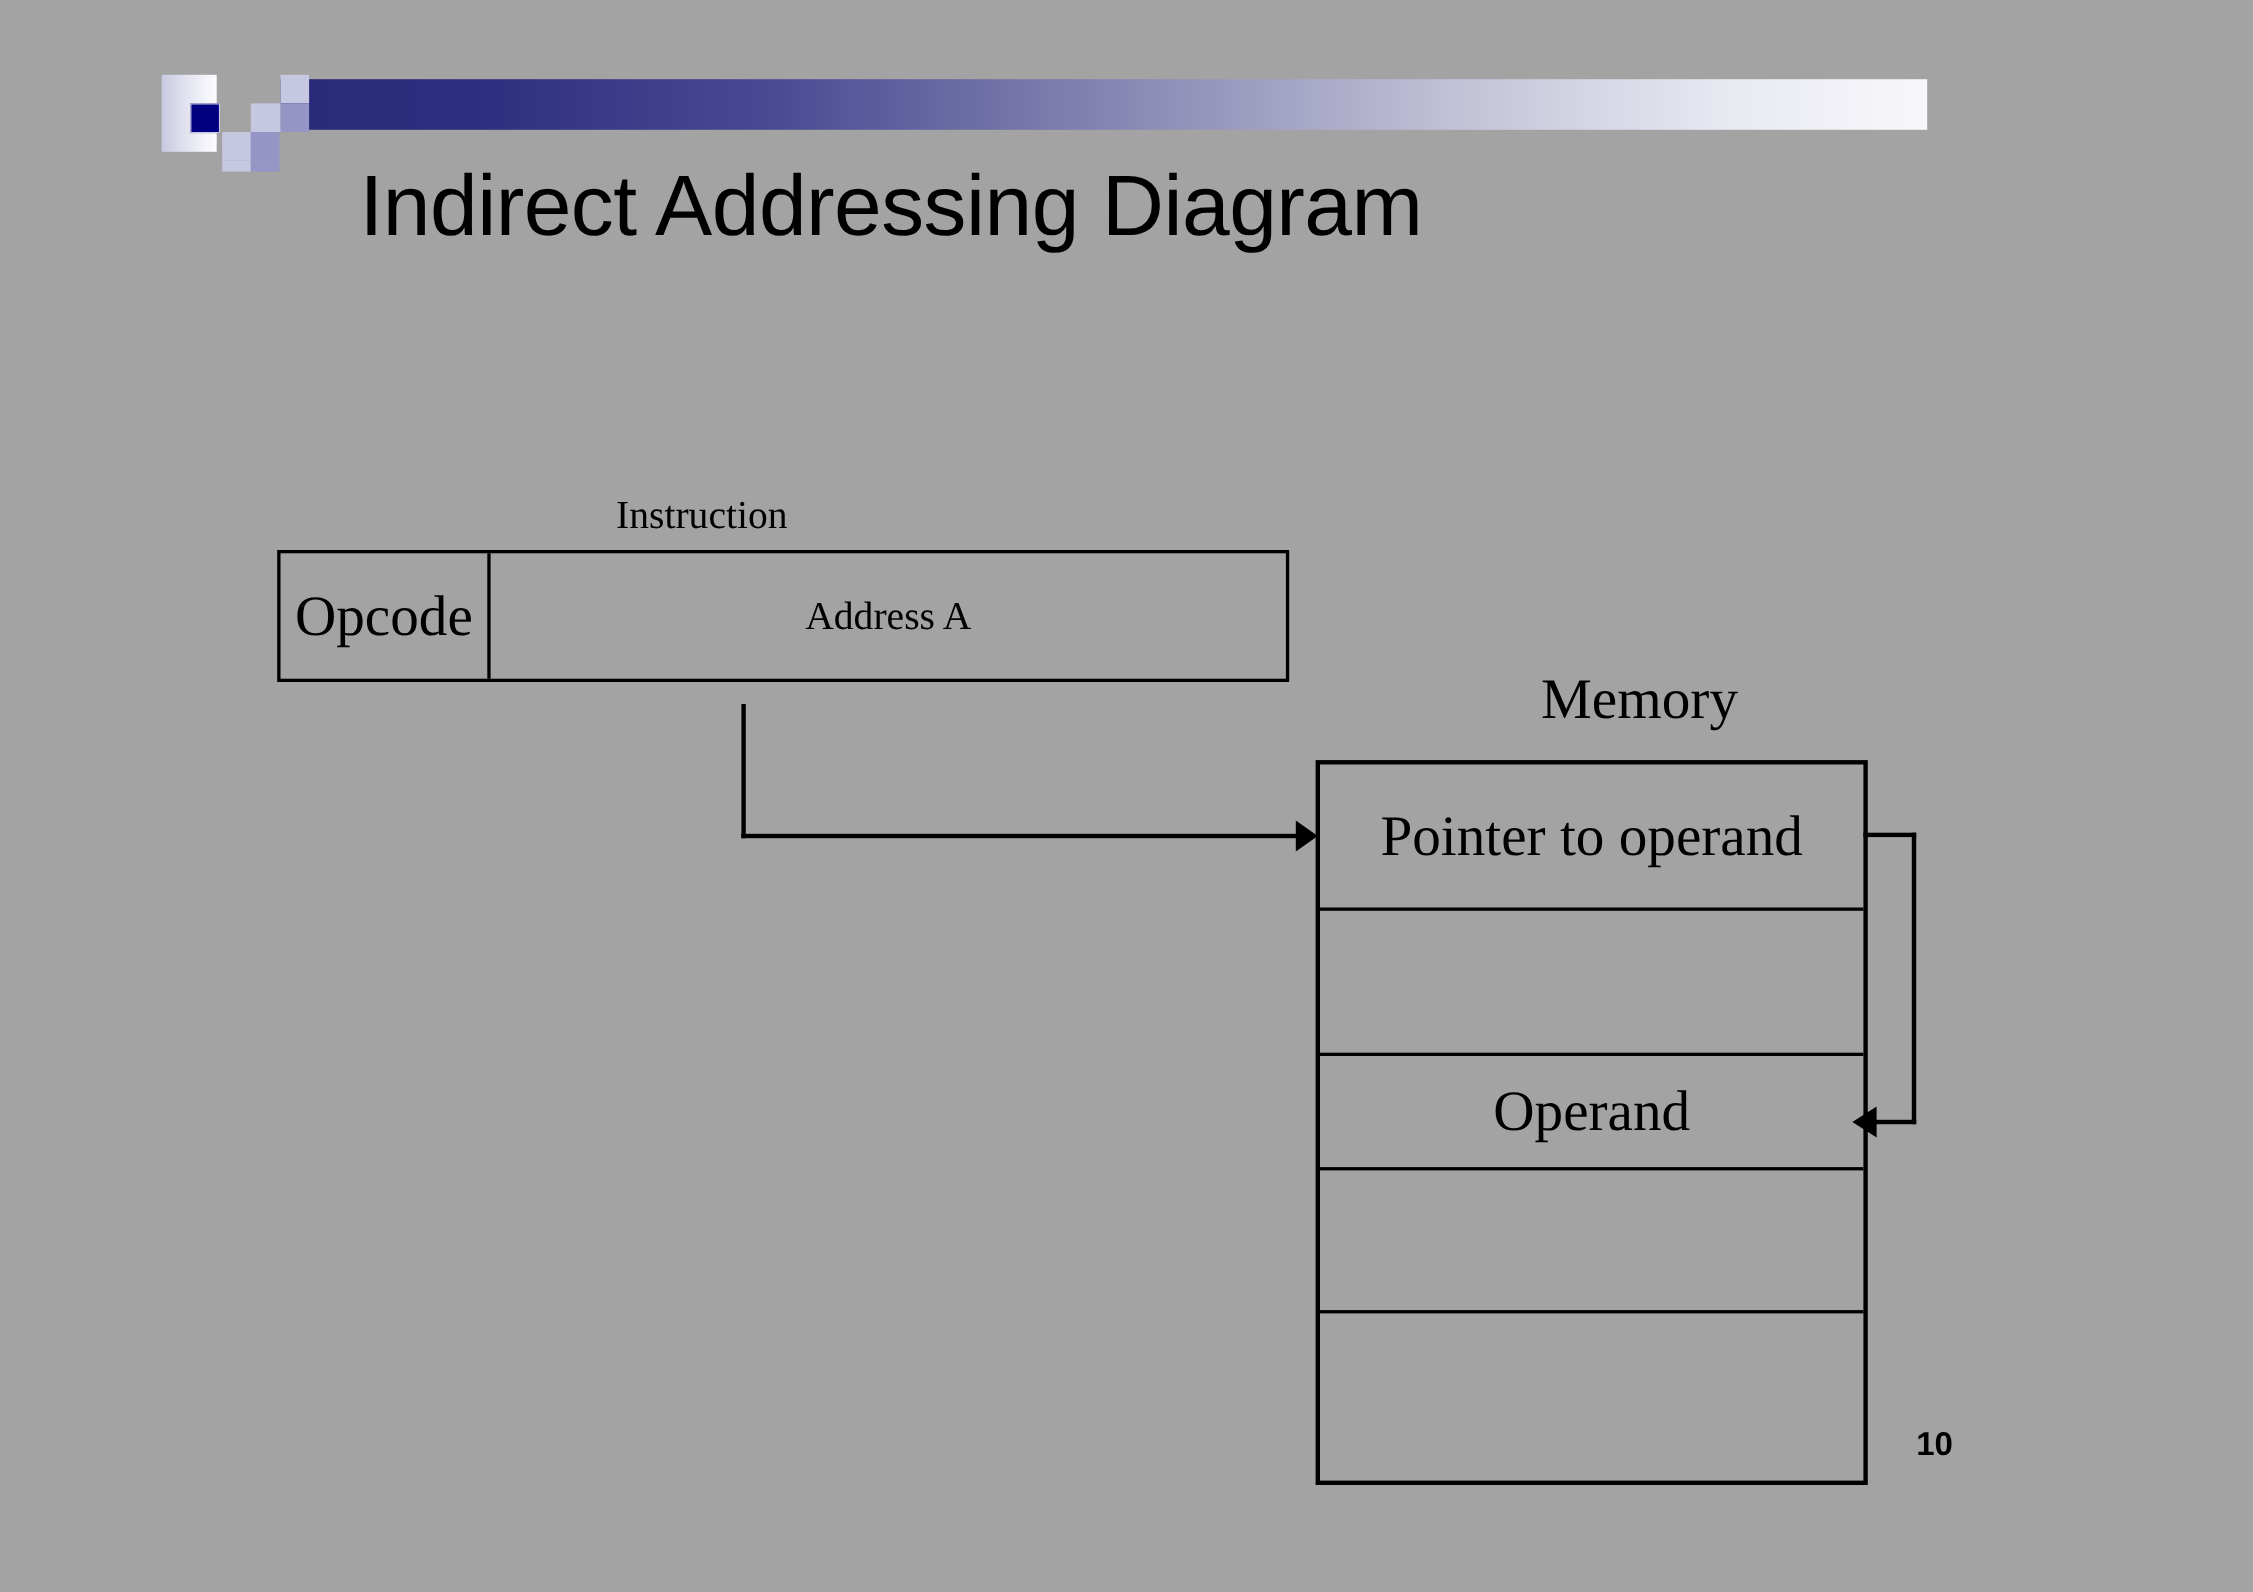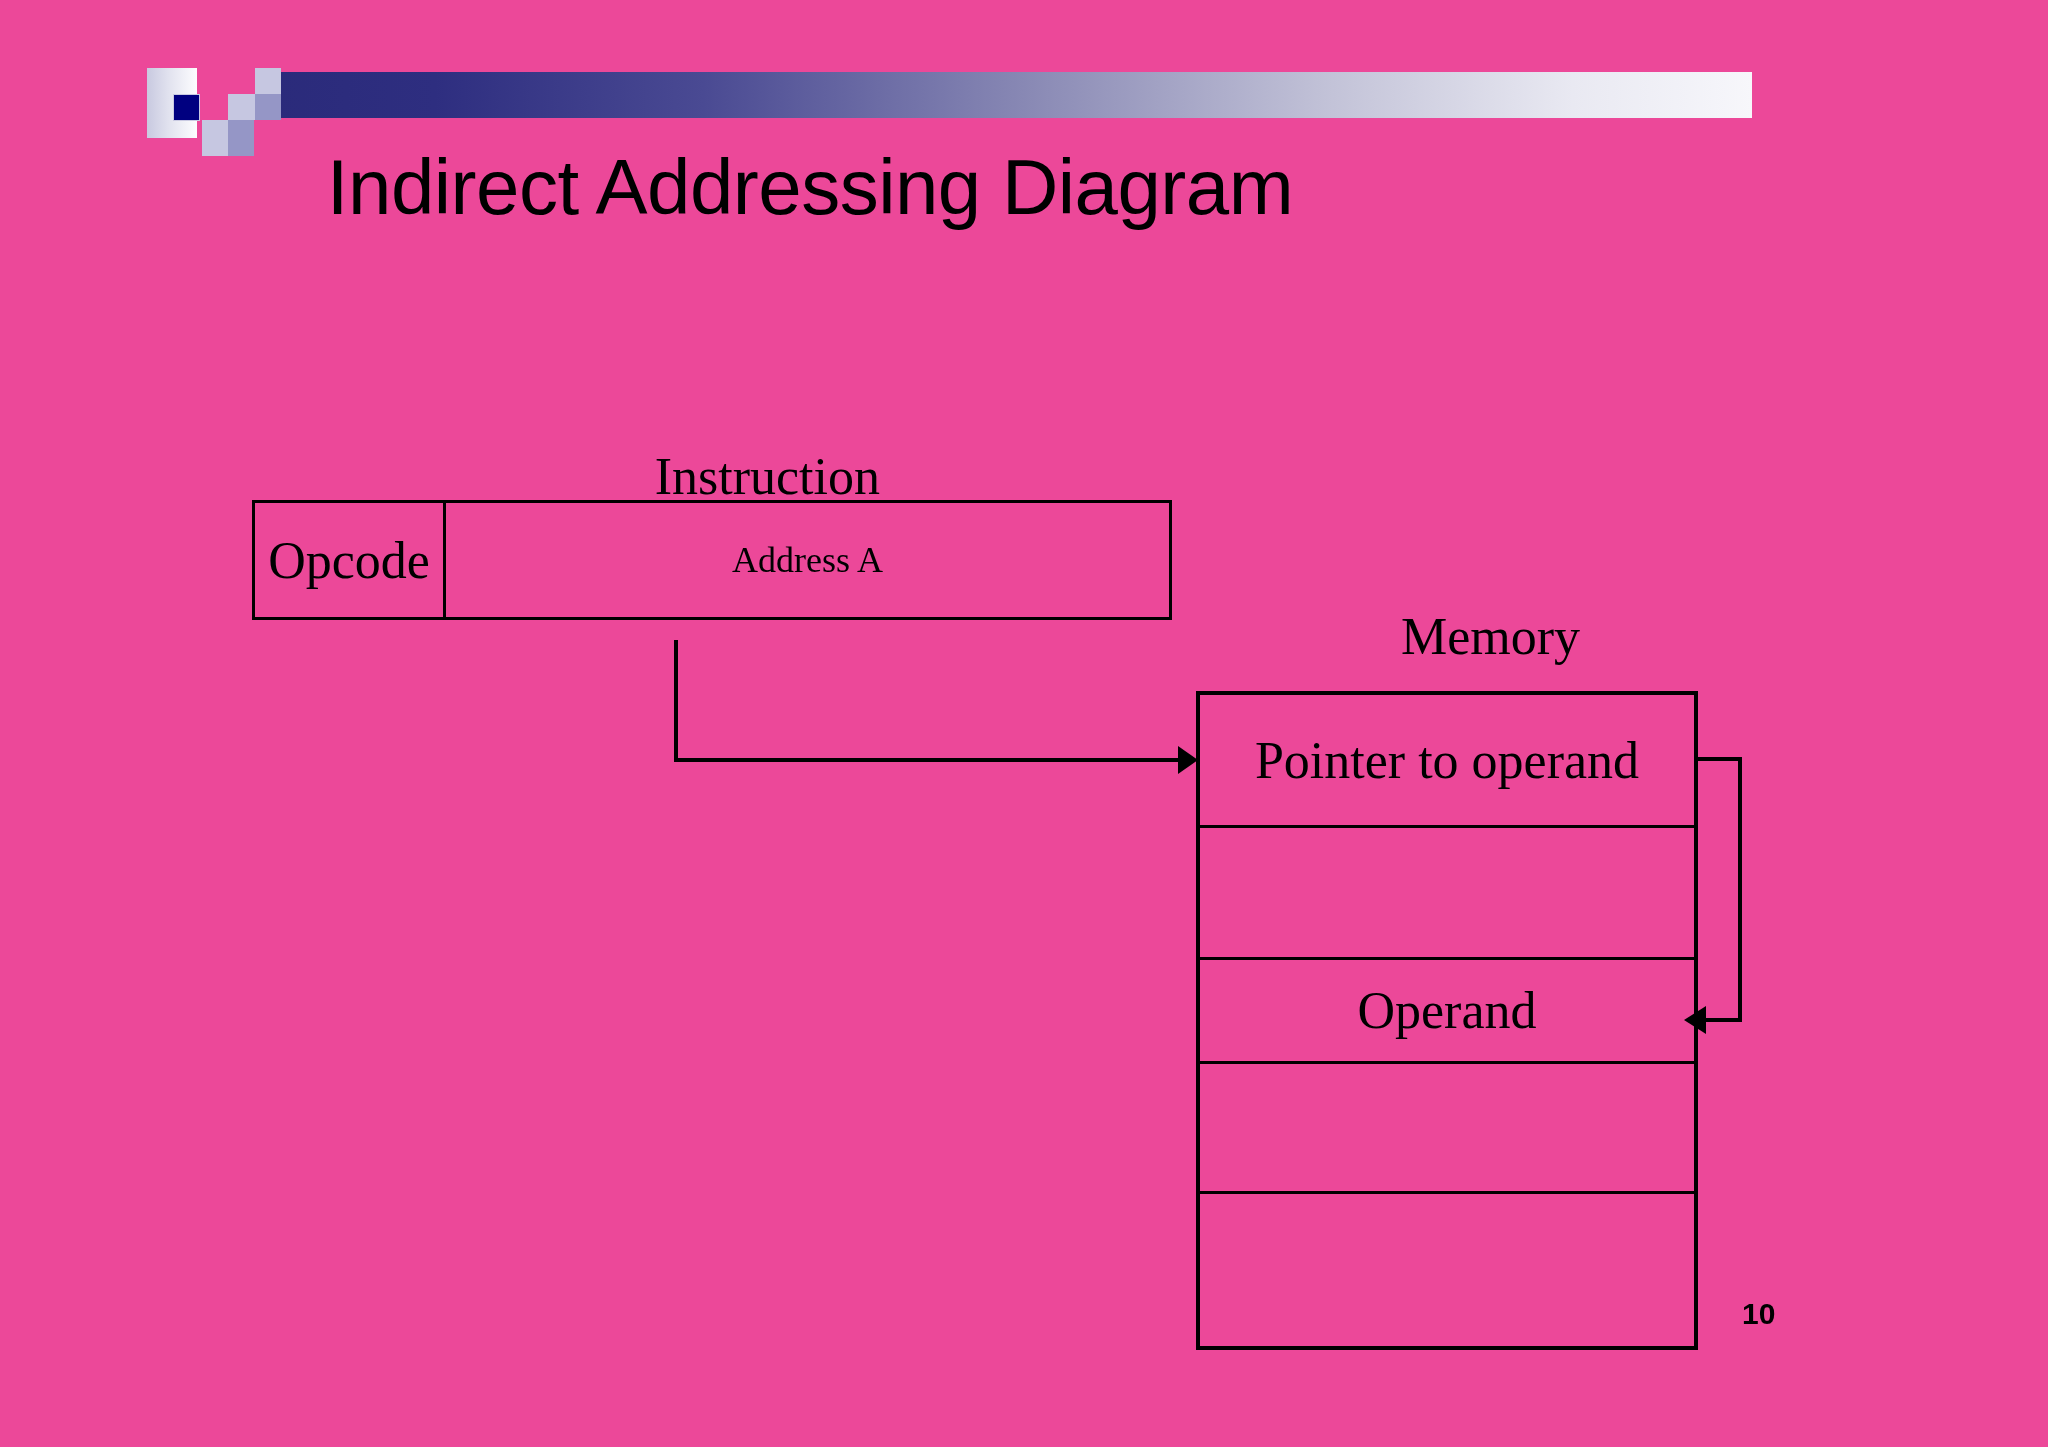--- a/index.html
+++ b/index.html
@@ -4,21 +4,21 @@
 <style>
   html, body {
     margin: 0;
     padding: 0;
     background: #ffffff;
   }
   #slide {
     position: relative;
     width: 2048px;
     height: 1447px;
-    background: #ec4899;
+    background: #a3a3a3;
     overflow: hidden;
     font-family: "Liberation Serif", "DejaVu Serif", serif;
   }
 
   
   #logo {
     position: absolute;
     left: 0px;
     top: 0px;
     width: 1760px;
@@ -128,22 +128,22 @@
     letter-spacing: -0.5px;
     white-space: nowrap;
   }
 
   
   #instruction-label {
     position: absolute;
     left: 560px;
     top: 447px;
     width: 320px;
-    text-align: right;
-    font-size: 52px;
+    text-align: left;
+    font-size: 36px;
     color: #000000;
     white-space: nowrap;
   }
   #instruction-box {
     position: absolute;
     left: 252px;
     top: 500px;
     width: 920px;
     height: 120px;
     border: 3px solid #000000;

